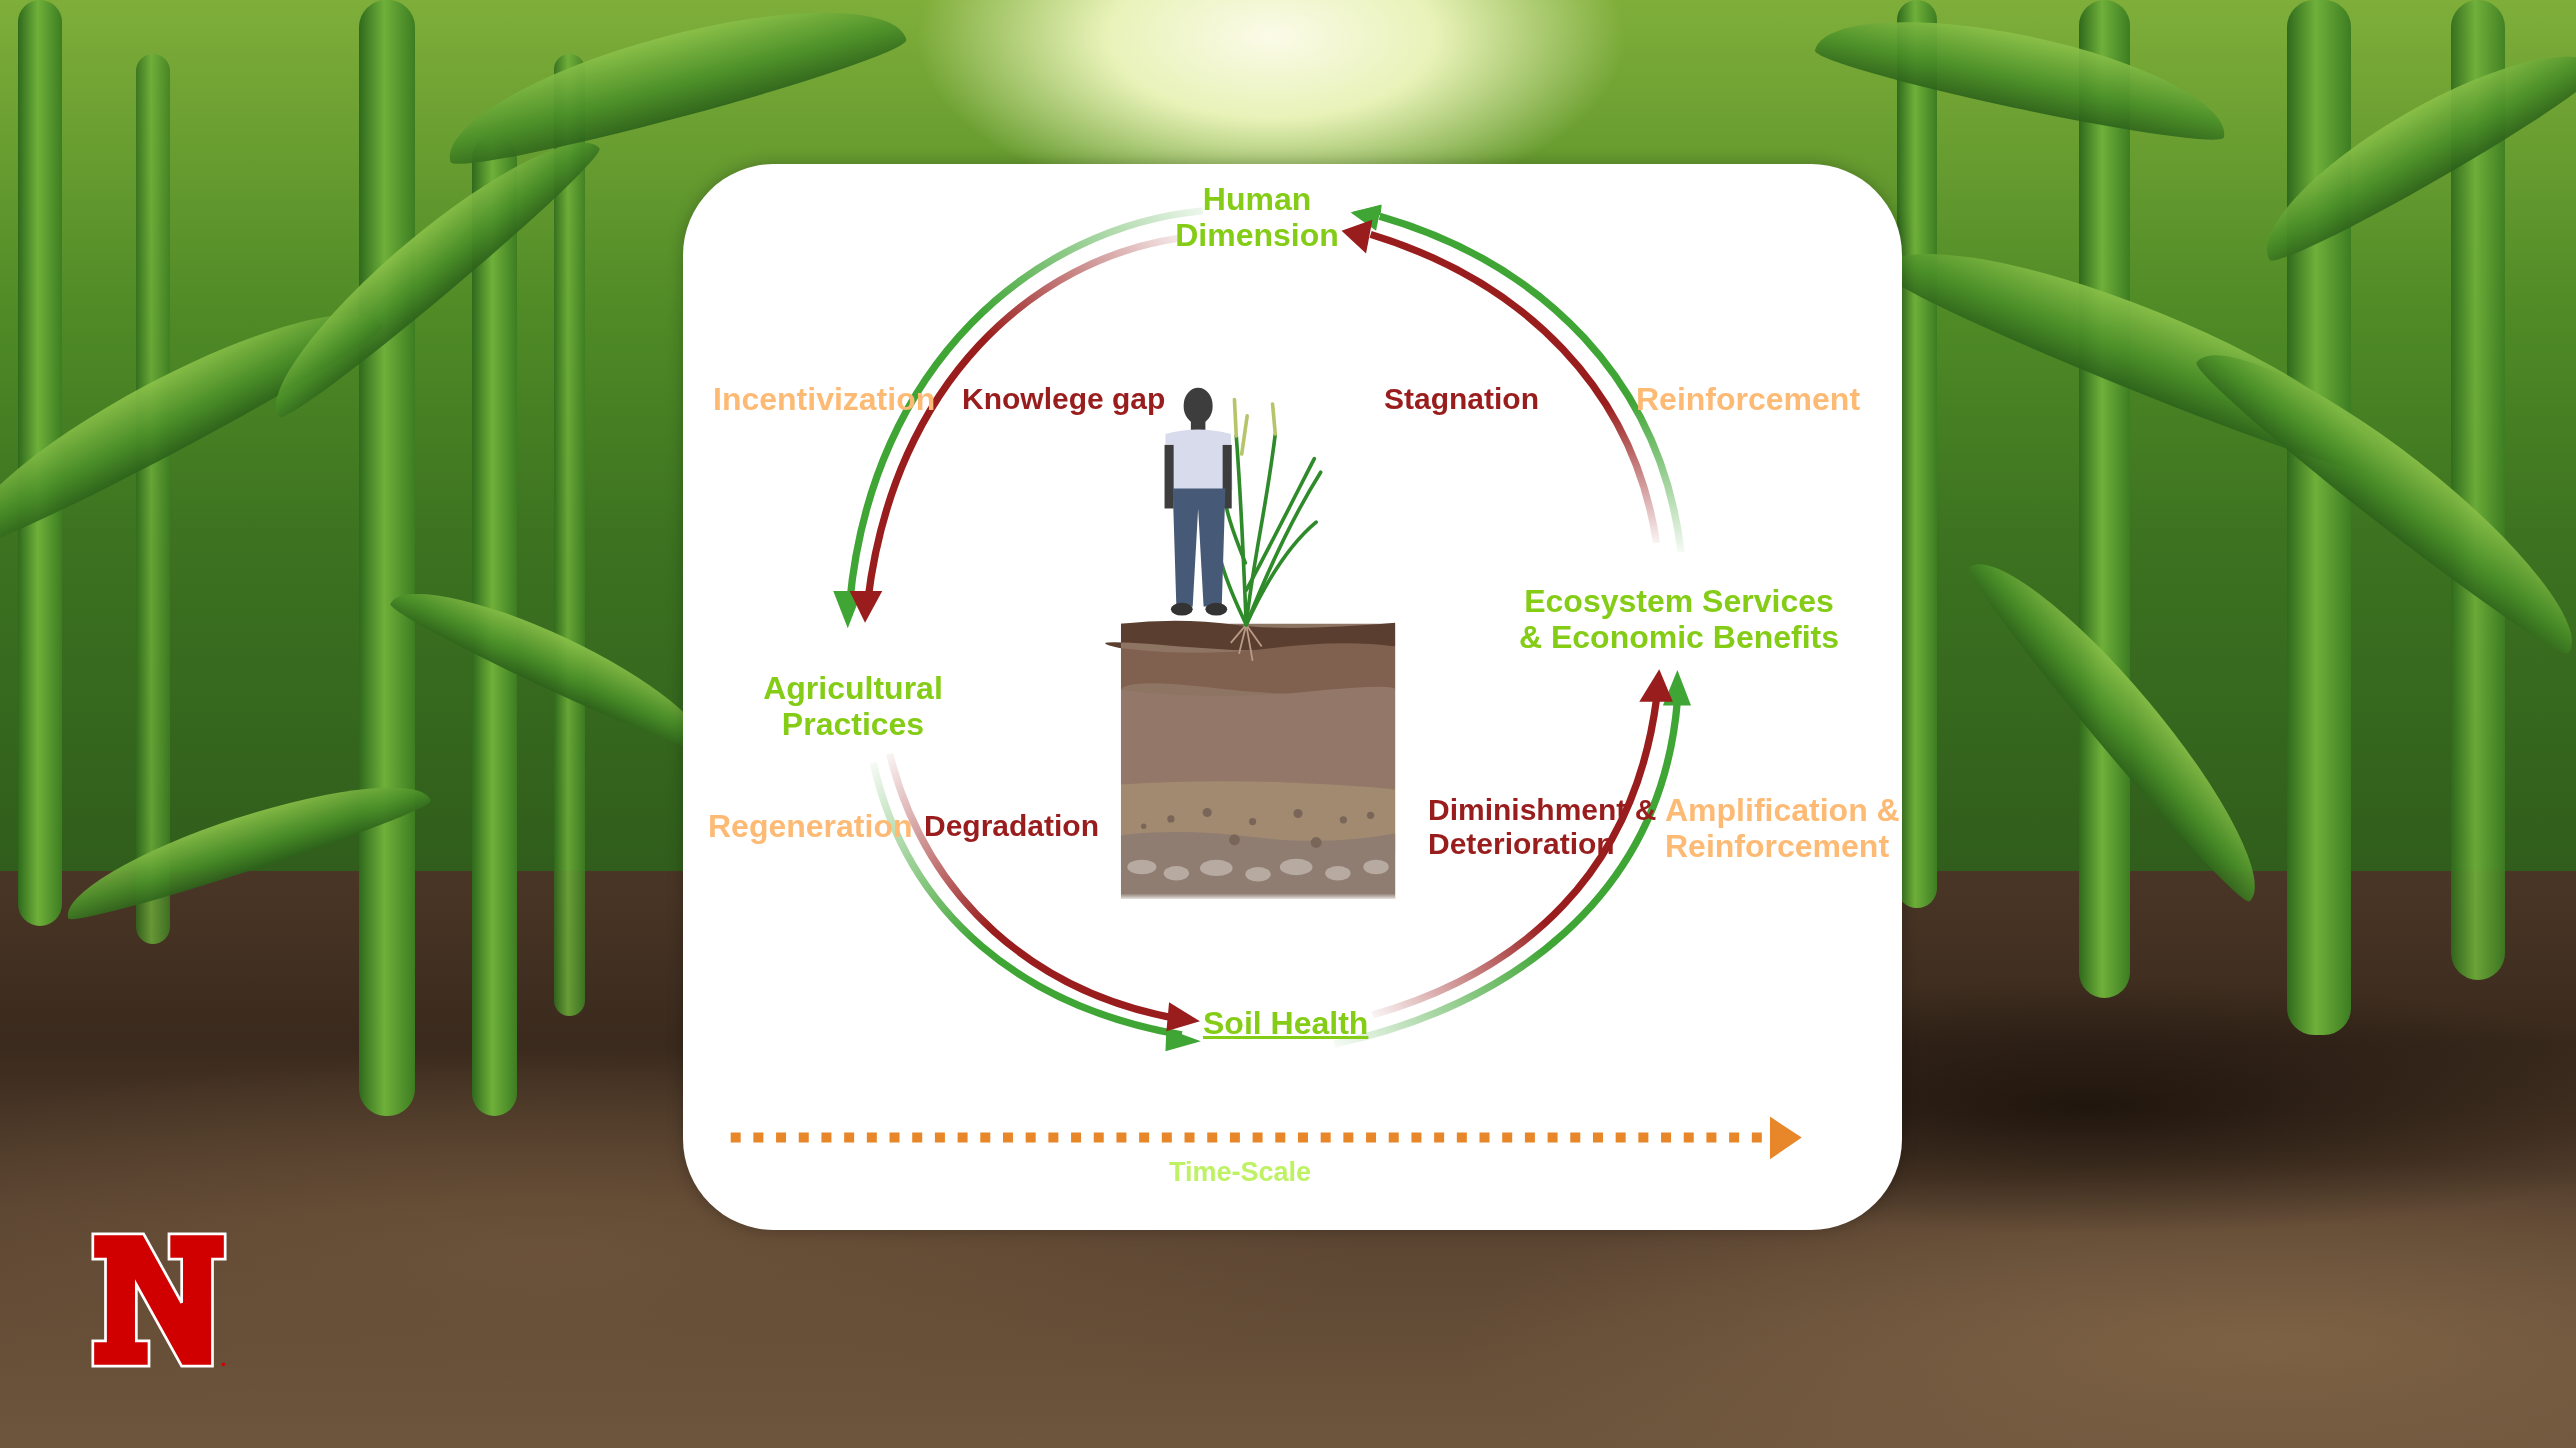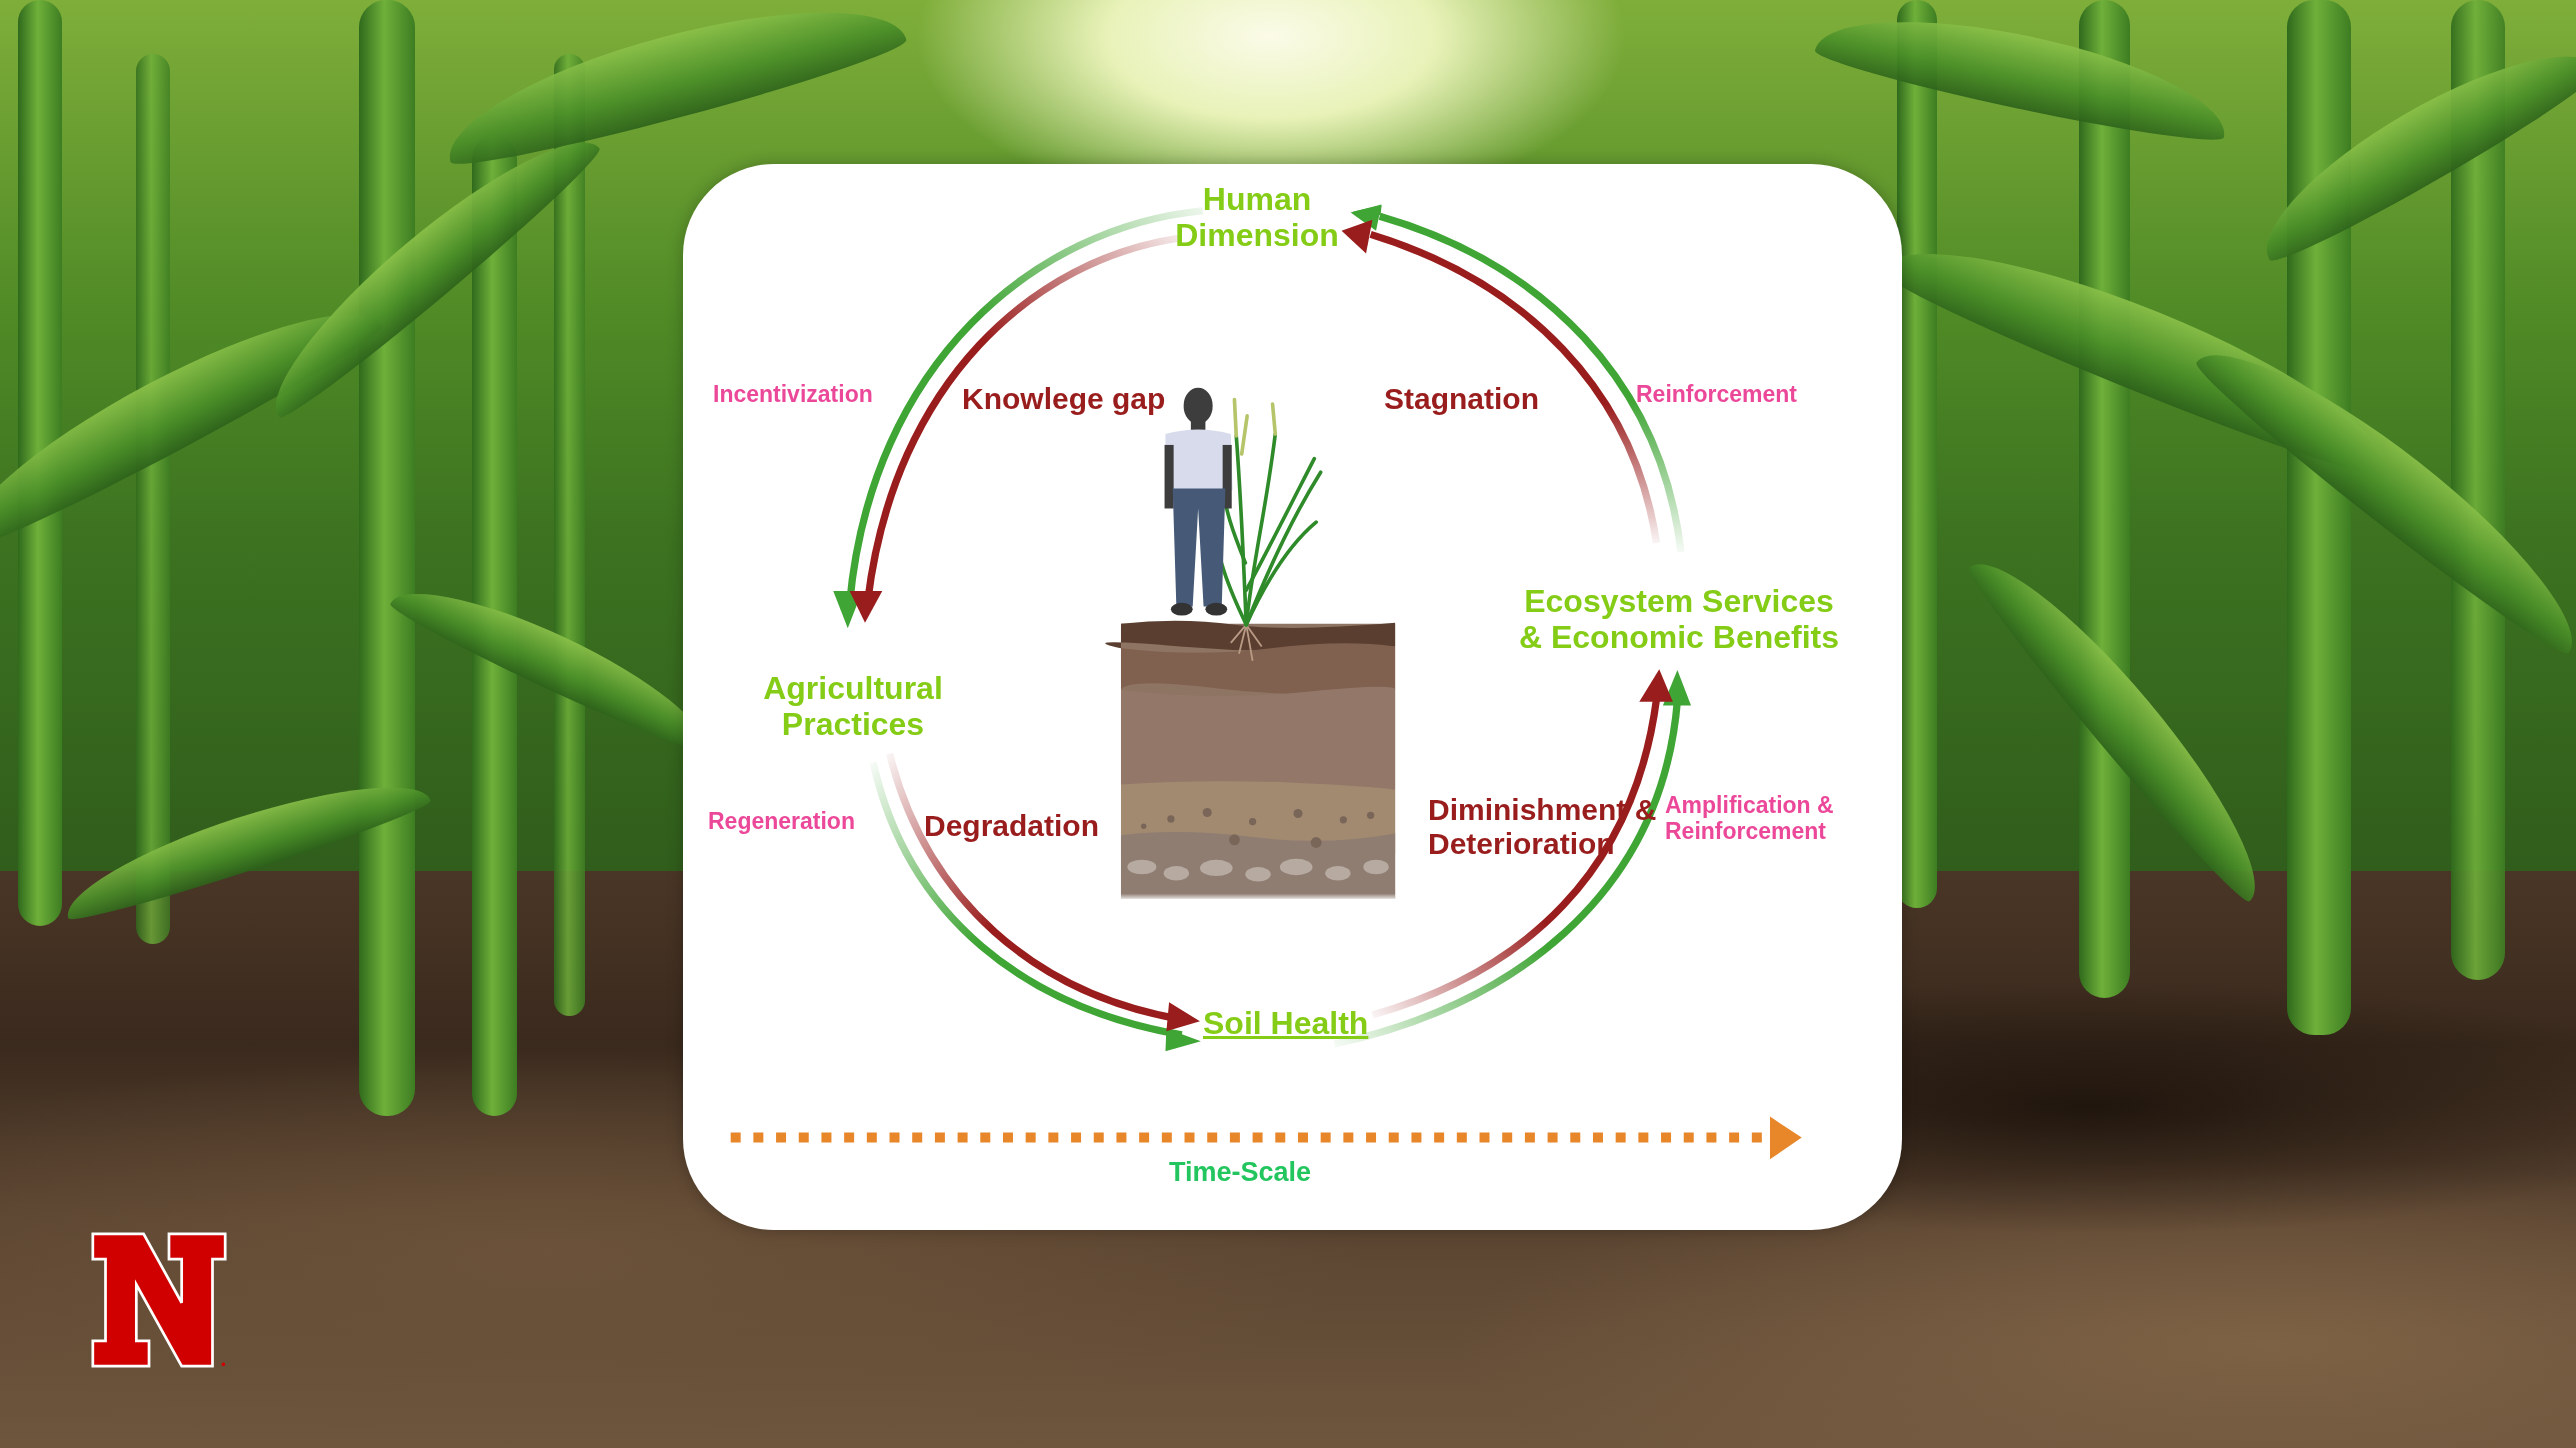--- a/index.html
+++ b/index.html
@@ -37,23 +37,23 @@
   
   .card {
     position: absolute; left: 683px; top: 164px; width: 1219px; height: 1066px;
     background: #ffffff; border-radius: 91px;
     box-shadow: 0 0 16.3px rgba(0,0,0,0.25);
   }
   .diagram-svg { position: absolute; left: 0; top: 0; width: 2576px; height: 1449px; pointer-events: none; }
 
   .label { position: absolute; font-weight: bold; white-space: nowrap; line-height: 1.12; }
   .node { color: #84cc16; font-size: 32px; text-align: center; }
-  .pos  { color: #ec4899; font-size: 23px; }
+  .pos  { color: #fdba74; font-size: 32px; }
   .neg  { color: #9a1d1d; font-size: 30px; }
-  .time { color: #22c55e; font-size: 27px; }
+  .time { color: #bef264; font-size: 27px; }
 
   
   .n-logo {
     position: absolute; left: 91px; top: 1232px; width: 136px; height: 136px;
   }
 </style>
 </head>
 <body>
 
 <div class="bg">

